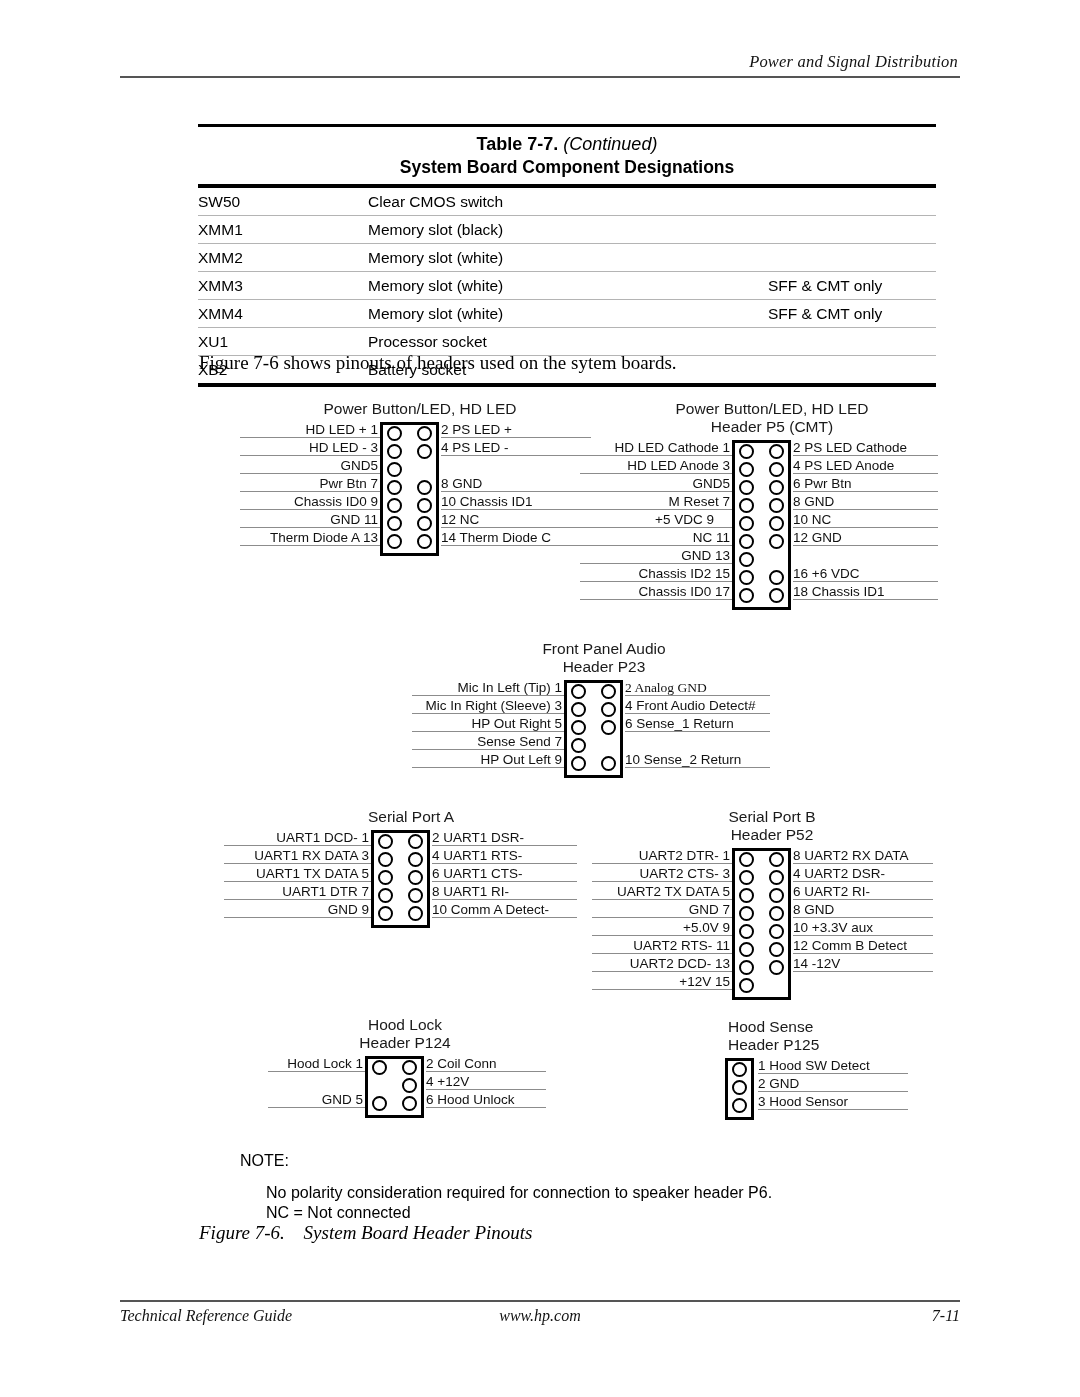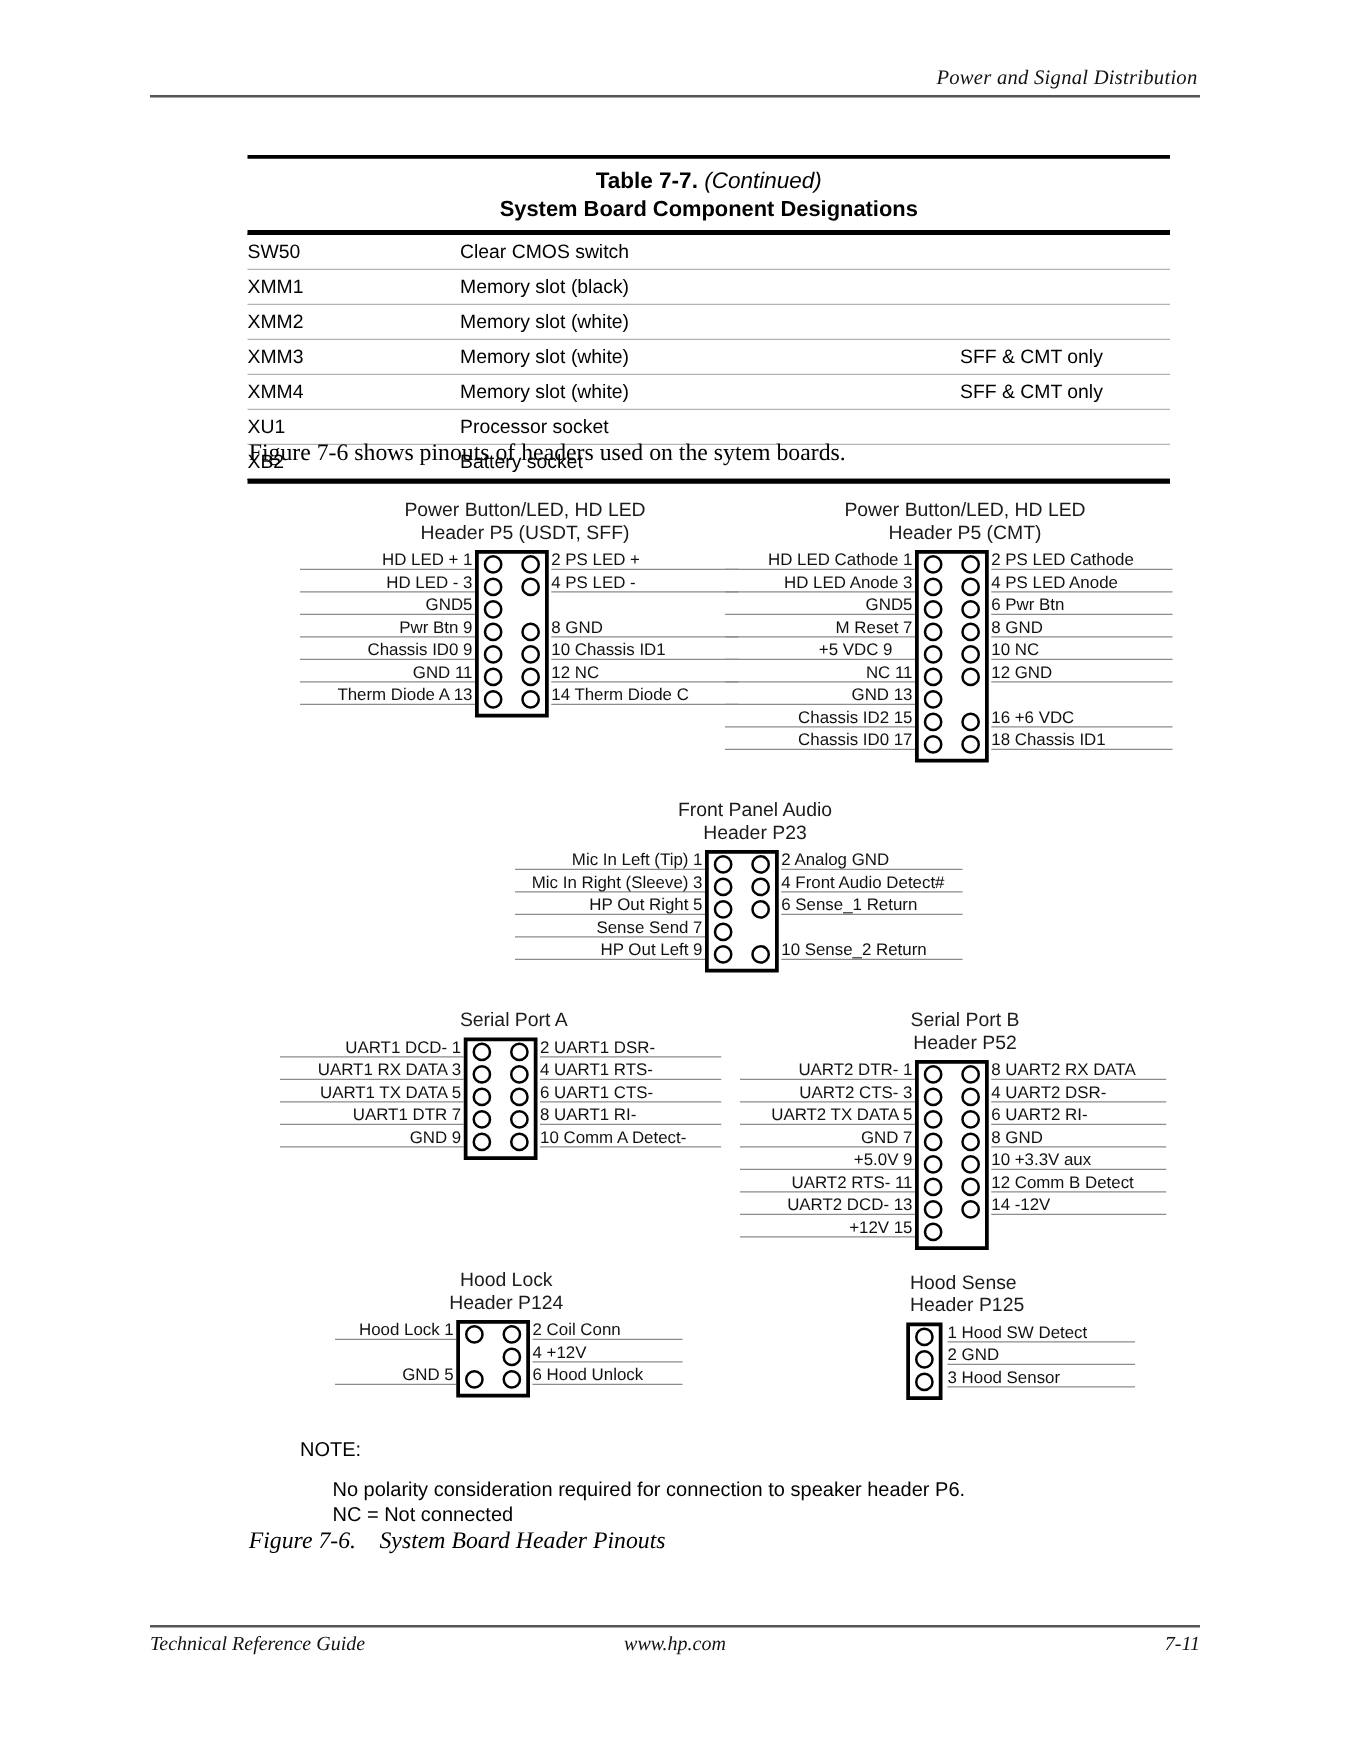--- a/index.html
+++ b/index.html
@@ -266,42 +266,41 @@
   </table>
   <div class="tbl-bottomrule"></div>
 </div>
 
 <div id="intro-line">Figure 7-6 shows pinouts of headers used on the sytem boards.</div>
 
 <div id="diagrams-layer">
     <div class="hdr-diagram" style="left: 252px; top: 400px; width: 357px;">
       <div class="hdr-title" style="width: 336px; margin-left: 0px;">
         <div>Power Button/LED, HD LED</div>
-        <div>Header P5 (USDT, SFF)</div>
       </div>
       <div class="pin-grid" style="height: 144px; margin-top: 4px;">
         <div class="conn-box" style="left: 128px; top: 0px; width: 59px; height: 134px;"></div>
         <div class="pin-circle" style="left: 135px; top: 4px;"></div>
         <div class="pin-circle" style="left: 165px; top: 4px;"></div>
         <div class="pin-label left" style="left: 0px; width: 128px; top: 0.5px; padding-right: 2px; box-sizing: border-box;">HD LED + 1</div>
         <div class="lbl-line" style="left: -12px; width: 140px; top: 14.5px;"></div>
         <div class="pin-label right" style="left: 189px; top: 0.5px;">2 PS LED +</div>
         <div class="lbl-line" style="left: 189px; width: 150px; top: 14.5px;"></div>
         <div class="pin-circle" style="left: 135px; top: 22px;"></div>
         <div class="pin-circle" style="left: 165px; top: 22px;"></div>
         <div class="pin-label left" style="left: 0px; width: 128px; top: 18.5px; padding-right: 2px; box-sizing: border-box;">HD LED - 3</div>
         <div class="lbl-line" style="left: -12px; width: 140px; top: 32.5px;"></div>
         <div class="pin-label right" style="left: 189px; top: 18.5px;">4 PS LED -</div>
         <div class="lbl-line" style="left: 189px; width: 150px; top: 32.5px;"></div>
         <div class="pin-circle" style="left: 135px; top: 40px;"></div>
         <div class="pin-label left" style="left: 0px; width: 128px; top: 36.5px; padding-right: 2px; box-sizing: border-box;">GND5</div>
         <div class="lbl-line" style="left: -12px; width: 140px; top: 50.5px;"></div>
         <div class="pin-circle" style="left: 135px; top: 58px;"></div>
         <div class="pin-circle" style="left: 165px; top: 58px;"></div>
-        <div class="pin-label left" style="left: 0px; width: 128px; top: 54.5px; padding-right: 2px; box-sizing: border-box;">Pwr Btn 9</div>
+        <div class="pin-label left" style="left: 0px; width: 128px; top: 54.5px; padding-right: 2px; box-sizing: border-box;">Pwr Btn 7</div>
         <div class="lbl-line" style="left: -12px; width: 140px; top: 68.5px;"></div>
         <div class="pin-label right" style="left: 189px; top: 54.5px;">8 GND</div>
         <div class="lbl-line" style="left: 189px; width: 150px; top: 68.5px;"></div>
         <div class="pin-circle" style="left: 135px; top: 76px;"></div>
         <div class="pin-circle" style="left: 165px; top: 76px;"></div>
         <div class="pin-label left" style="left: 0px; width: 128px; top: 72.5px; padding-right: 2px; box-sizing: border-box;">Chassis ID0 9</div>
         <div class="lbl-line" style="left: -12px; width: 140px; top: 86.5px;"></div>
         <div class="pin-label right" style="left: 189px; top: 72.5px;">10 Chassis ID1</div>
         <div class="lbl-line" style="left: 189px; width: 150px; top: 86.5px;"></div>
         <div class="pin-circle" style="left: 135px; top: 94px;"></div>
@@ -382,21 +381,21 @@
       <div class="hdr-title" style="width: 360px; margin-left: 0px;">
         <div>Front Panel Audio</div>
         <div>Header P23</div>
       </div>
       <div class="pin-grid" style="height: 108px; margin-top: 4px;">
         <div class="conn-box" style="left: 140px; top: 0px; width: 59px; height: 98px;"></div>
         <div class="pin-circle" style="left: 147px; top: 4px;"></div>
         <div class="pin-circle" style="left: 177px; top: 4px;"></div>
         <div class="pin-label left" style="left: 0px; width: 140px; top: 0.5px; padding-right: 2px; box-sizing: border-box;">Mic In Left (Tip) 1</div>
         <div class="lbl-line" style="left: -12px; width: 152px; top: 14.5px;"></div>
-        <div class="pin-label right" style="left: 201px; top: 0.5px;">2 Analog GND</div>
+        <div class="pin-label right" style="left: 201px; top: 0.5px; font-family: Liberation Serif, serif;">2 Analog GND</div>
         <div class="lbl-line" style="left: 201px; width: 145px; top: 14.5px;"></div>
         <div class="pin-circle" style="left: 147px; top: 22px;"></div>
         <div class="pin-circle" style="left: 177px; top: 22px;"></div>
         <div class="pin-label left" style="left: 0px; width: 140px; top: 18.5px; padding-right: 2px; box-sizing: border-box;">Mic In Right (Sleeve) 3</div>
         <div class="lbl-line" style="left: -12px; width: 152px; top: 32.5px;"></div>
         <div class="pin-label right" style="left: 201px; top: 18.5px;">4 Front Audio Detect#</div>
         <div class="lbl-line" style="left: 201px; width: 145px; top: 32.5px;"></div>
         <div class="pin-circle" style="left: 147px; top: 40px;"></div>
         <div class="pin-circle" style="left: 177px; top: 40px;"></div>
         <div class="pin-label left" style="left: 0px; width: 140px; top: 36.5px; padding-right: 2px; box-sizing: border-box;">HP Out Right 5</div>

